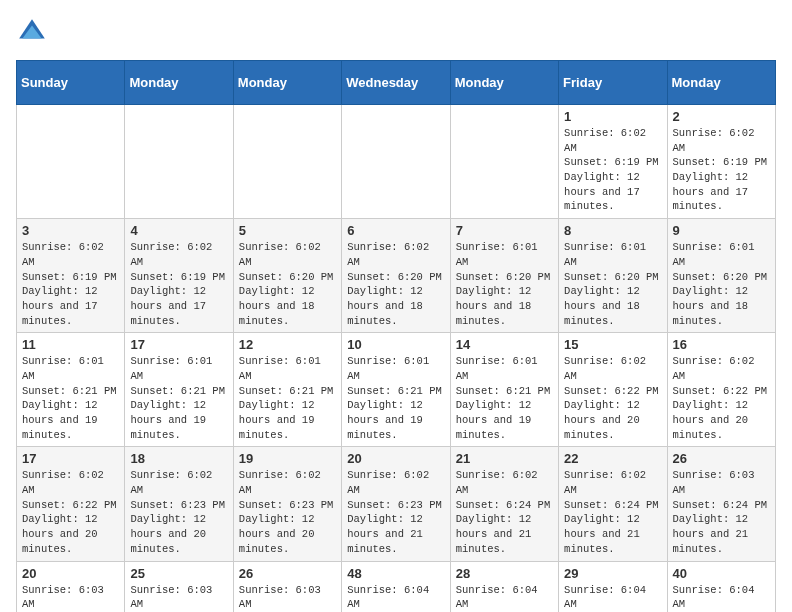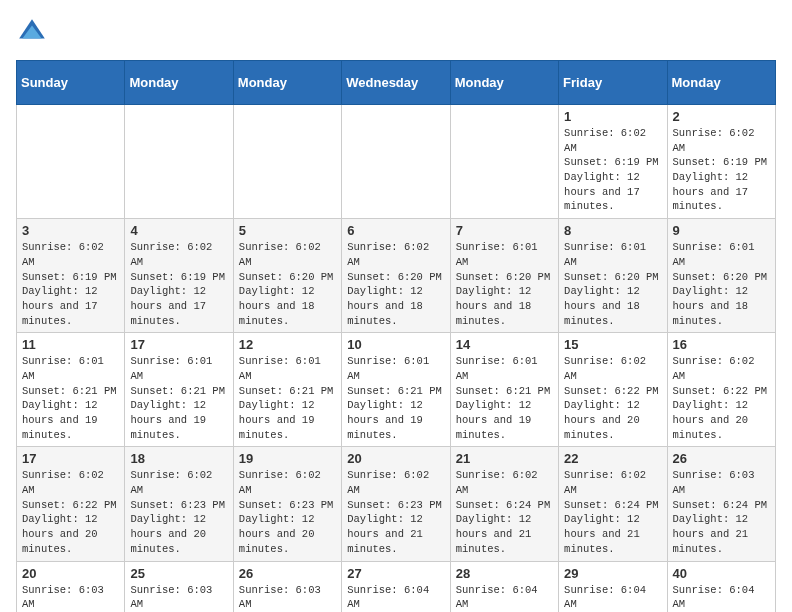--- a/index.html
+++ b/index.html
@@ -292,21 +292,21 @@
 Sunset: 6:25 PM
 Daylight: 12 hours and 22 minutes.</div>
         </td>
         <td>
           <span class="day-number">26</span>
           <div class="cell-text" style="white-space: pre-line;">Sunrise: 6:03 AM
 Sunset: 6:25 PM
 Daylight: 12 hours and 22 minutes.</div>
         </td>
         <td>
-          <span class="day-number">27</span>
+          <span class="day-number">48</span>
           <div class="cell-text" style="white-space: pre-line;">Sunrise: 6:04 AM
 Sunset: 6:26 PM
 Daylight: 12 hours and 22 minutes.</div>
         </td>
         <td>
           <span class="day-number">28</span>
           <div class="cell-text" style="white-space: pre-line;">Sunrise: 6:04 AM
 Sunset: 6:26 PM
 Daylight: 12 hours and 22 minutes.</div>
         </td>

